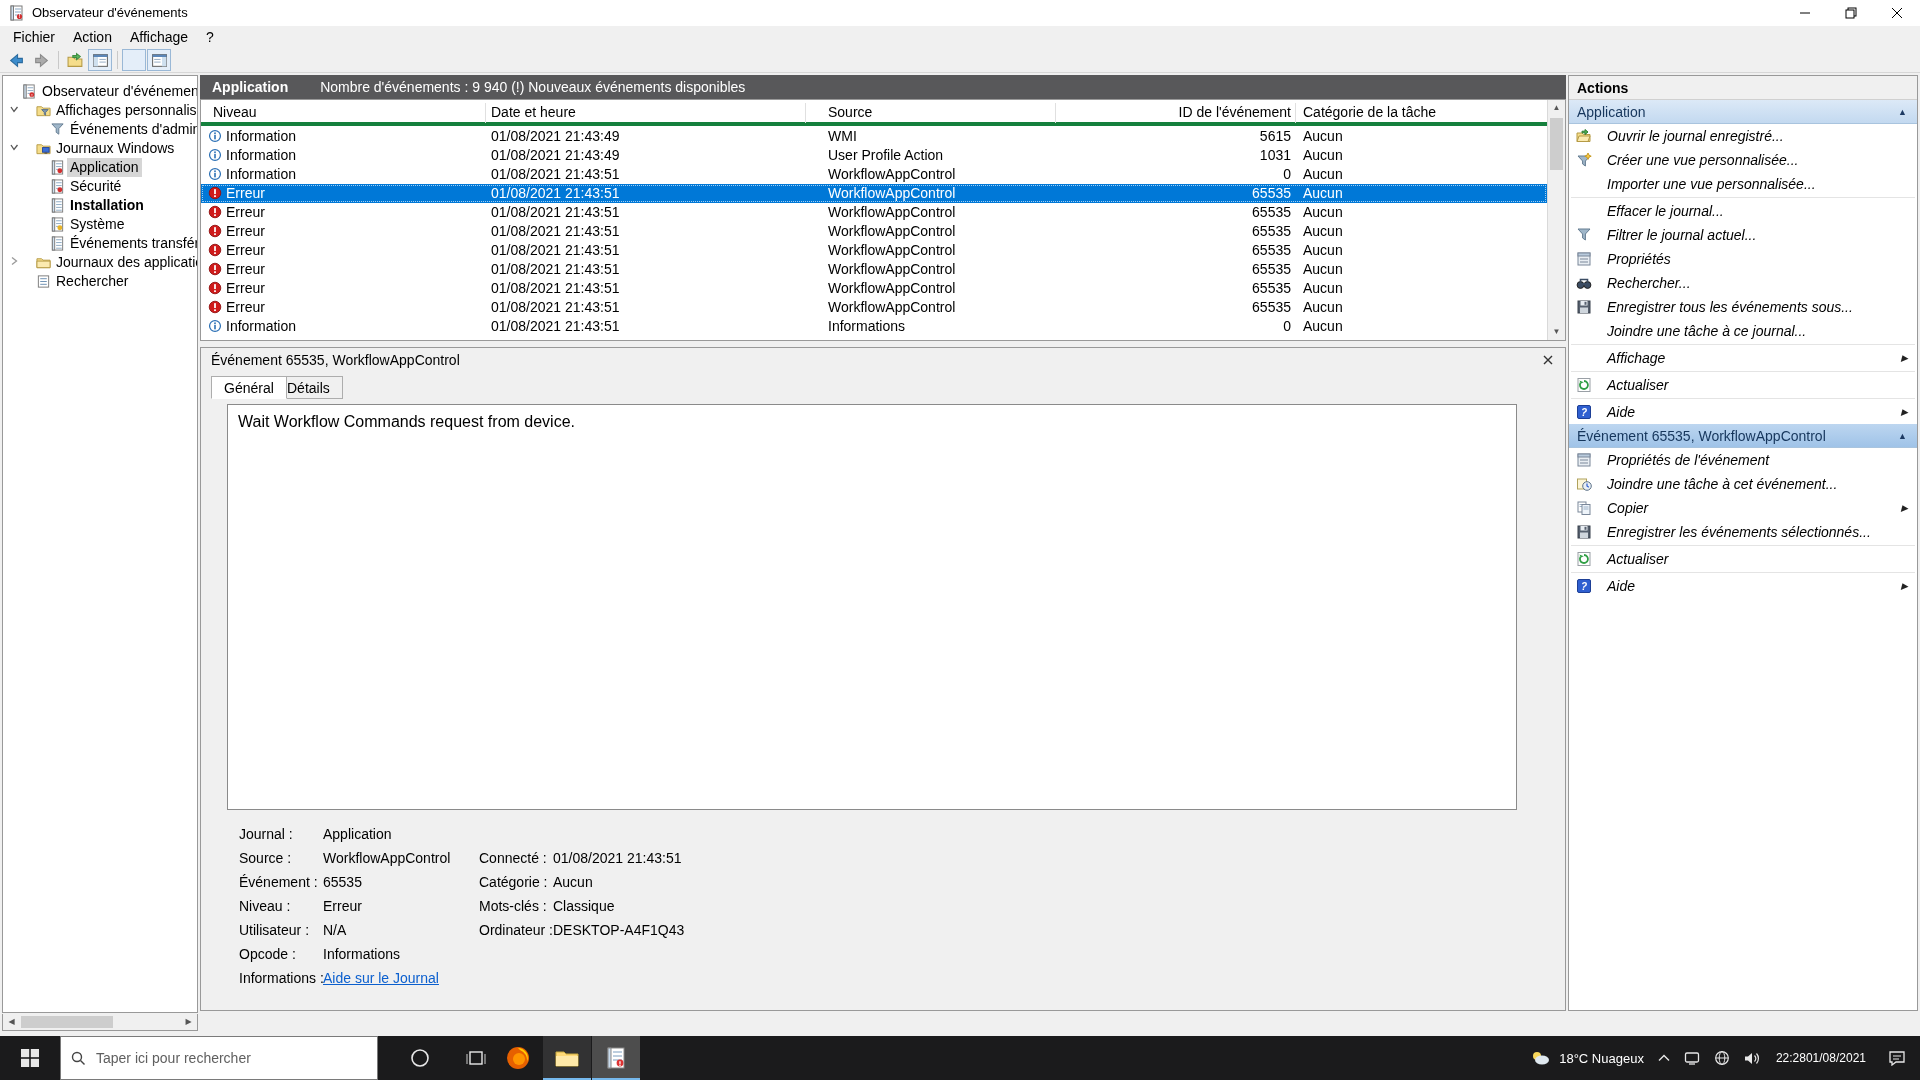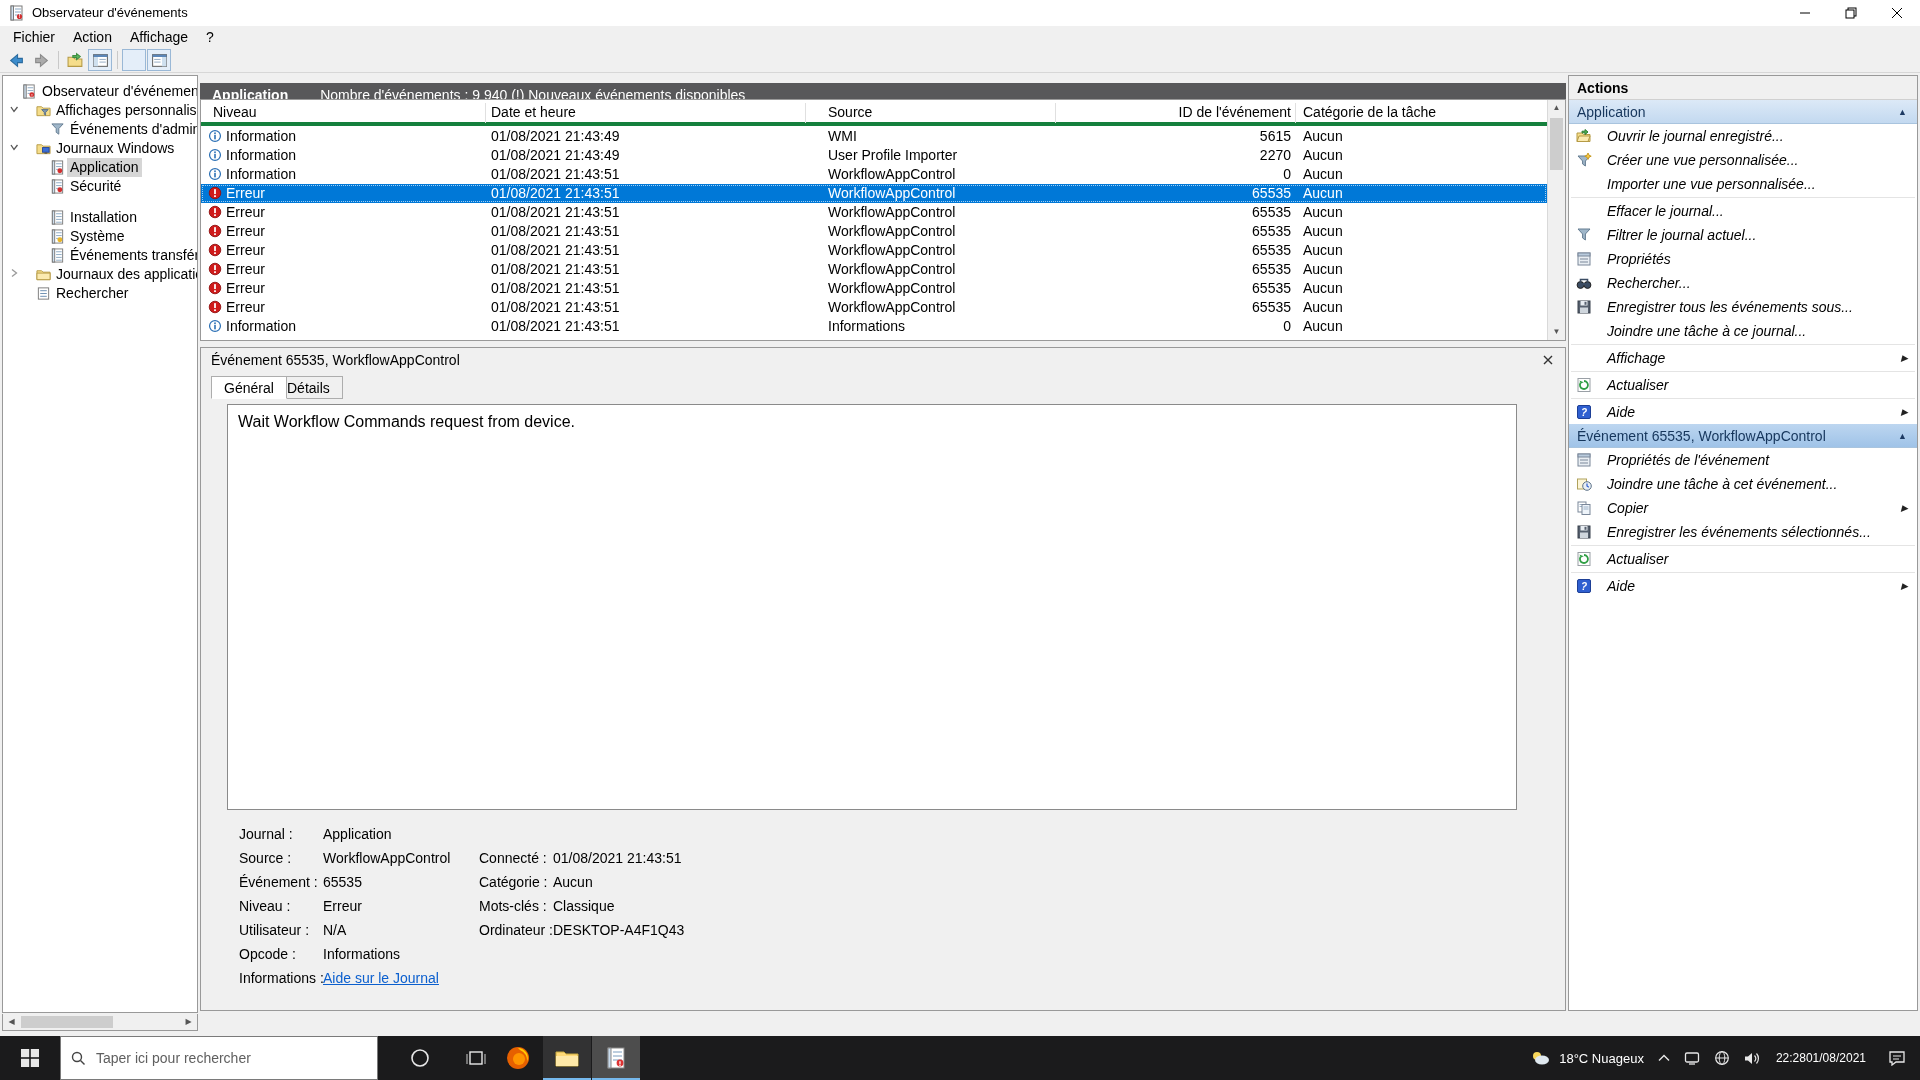--- a/index.html
+++ b/index.html
@@ -29,21 +29,21 @@
   .tree-row { position:relative; height:19px; line-height:19px; white-space:nowrap; overflow:hidden; font-size:14px; }
   .tree-chev { position:absolute; top:3px; }
   .tree-ico { position:absolute; top:2px; }
   .tree-label { position:absolute; top:0; padding:0 3px; }
   .tree-label.selected { background:#d6d6d6; }
   #tree-hscroll { left:2px; top:941px; width:196px; height:17px; background:#f0f0f0; border:1px solid #999; border-top:none; }
   .sb-btn { position:absolute; width:17px; height:15px; font-size:8px; color:#555; display:flex; align-items:center; justify-content:center; background:#f0f0f0; }
   .sb-thumb { position:absolute; background:#cdcdcd; }
 
   
-  #banner { left:200px; top:10px; width:1366px; height:24px; background:#58585a; color:#fff; line-height:24px; }
+  #banner { left:200px; top:2px; width:1366px; height:24px; background:#58585a; color:#fff; line-height:24px; }
   #banner b { margin-left:12px; font-weight:bold; }
   #banner span.sum { margin-left:28px; }
   #list-box { left:200px; top:26px; width:1366px; height:242px; background:#fff; border:1px solid #999; overflow:hidden; }
   #list-header { position:absolute; left:0; top:0; width:1346px; height:26px; background:#fff; border-bottom:4px solid #15803d; }
   .col-h { position:absolute; top:4px; font-size:14px; color:#000; white-space:nowrap; }
   .col-sep { position:absolute; top:3px; width:1px; height:20px; background:#e0e0e0; }
   .ev-row { position:absolute; left:0; width:1346px; height:19px; line-height:19px; white-space:nowrap; }
   .ev-row.selected { background:#0078d7; color:#fff; outline:1px dotted #9ecdf2; outline-offset:-2px; }
   .ev-cell { position:absolute; top:0; }
   .ev-ico { position:absolute; top:2px; left:7px; }
@@ -256,21 +256,21 @@
             <rect x="2.5" y="1" width="11" height="14" fill="#fff" stroke="#7a7a7a"></rect>
             <rect x="2.5" y="1" width="2.5" height="14" fill="#cfe0ef" stroke="#7a7a7a"></rect>
             <line x1="6.5" y1="4" x2="12.5" y2="4" stroke="#8aa7c2"></line>
             <line x1="6.5" y1="7" x2="12.5" y2="7" stroke="#8aa7c2"></line>
             <line x1="6.5" y1="10" x2="12.5" y2="10" stroke="#8aa7c2"></line>
             <circle cx="10.5" cy="11.5" r="2.6" fill="#d22f2f"></circle>
           </svg>
         </span>
         <span class="tree-label" style="left: 64px;">Sécurité</span>
       </div>
-      <div class="tree-row" style="margin-top: 12px;">
+      <div class="tree-row" style="margin-top: 0px; font-weight: bold;">
         <span class="tree-ico" style="left: 47px;">
           <svg width="15" height="15" viewBox="0 0 16 16">
             <rect x="2.5" y="1" width="11" height="14" fill="#fff" stroke="#7a7a7a"></rect>
             <rect x="2.5" y="1" width="2.5" height="14" fill="#cfe0ef" stroke="#7a7a7a"></rect>
             <line x1="6.5" y1="4" x2="12.5" y2="4" stroke="#8aa7c2"></line>
             <line x1="6.5" y1="7" x2="12.5" y2="7" stroke="#8aa7c2"></line>
             <line x1="6.5" y1="10" x2="12.5" y2="10" stroke="#8aa7c2"></line>
             <line x1="6.5" y1="13" x2="12.5" y2="13" stroke="#8aa7c2"></line>
           </svg>
         </span>
@@ -369,22 +369,22 @@
         <div class="ev-row" style="top: 46px;">
           <span class="ev-ico">
             <svg width="14" height="14" viewBox="0 0 16 16">
               <circle cx="8" cy="8" r="6.2" fill="#fff" stroke="#2a6fb5" stroke-width="1.4"></circle>
               <circle cx="8" cy="4.8" r="1" fill="#2a6fb5"></circle>
               <rect x="7.1" y="6.6" width="1.8" height="5.2" fill="#2a6fb5"></rect>
             </svg>
           </span>
           <span class="ev-cell" style="left: 25px;">Information</span>
           <span class="ev-cell" style="left: 290px;">01/08/2021 21:43:49</span>
-          <span class="ev-cell" style="left: 627px;">User Profile Importer</span>
-          <span class="ev-cell" style="right: 256px;">2270</span>
+          <span class="ev-cell" style="left: 627px;">User Profile Action</span>
+          <span class="ev-cell" style="right: 256px;">1031</span>
           <span class="ev-cell" style="left: 1102px;">Aucun</span>
         </div>
         <div class="ev-row" style="top: 65px;">
           <span class="ev-ico">
             <svg width="14" height="14" viewBox="0 0 16 16">
               <circle cx="8" cy="8" r="6.2" fill="#fff" stroke="#2a6fb5" stroke-width="1.4"></circle>
               <circle cx="8" cy="4.8" r="1" fill="#2a6fb5"></circle>
               <rect x="7.1" y="6.6" width="1.8" height="5.2" fill="#2a6fb5"></rect>
             </svg>
           </span>

